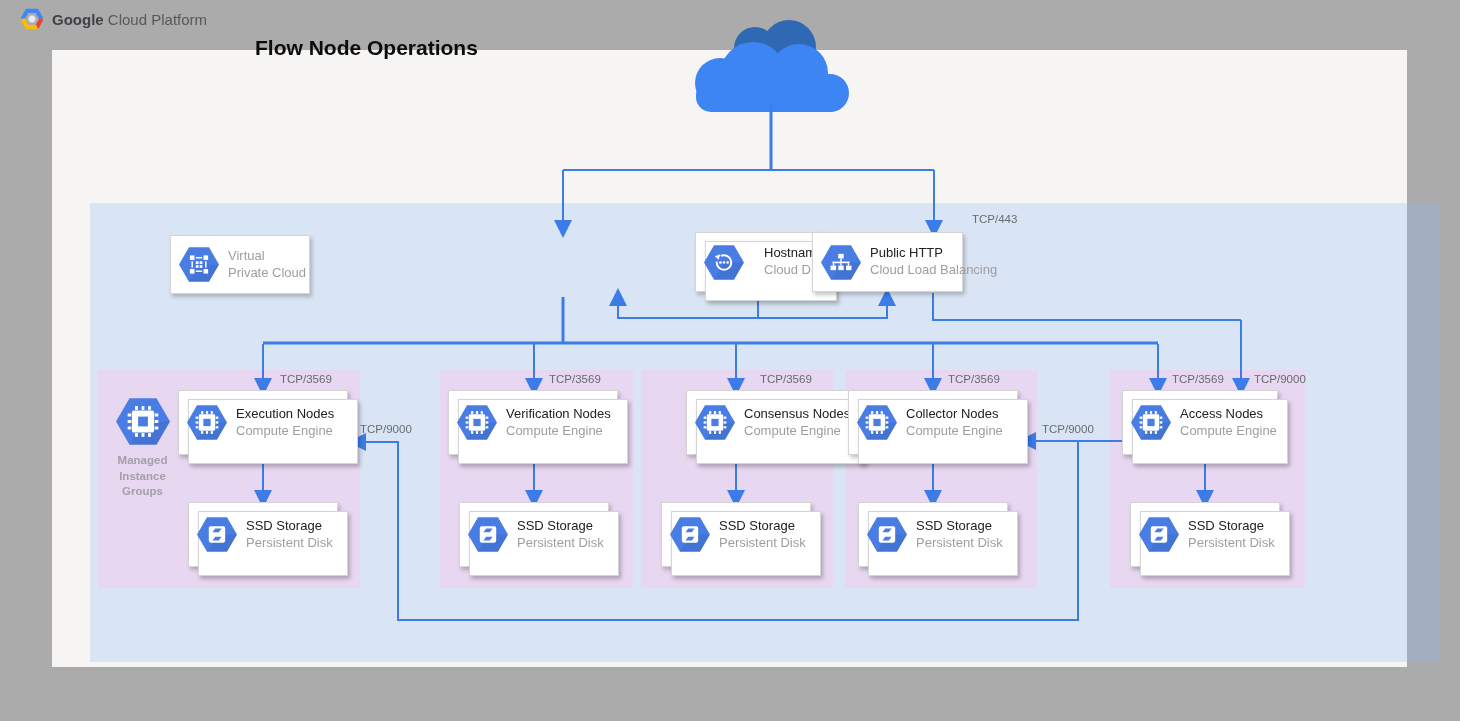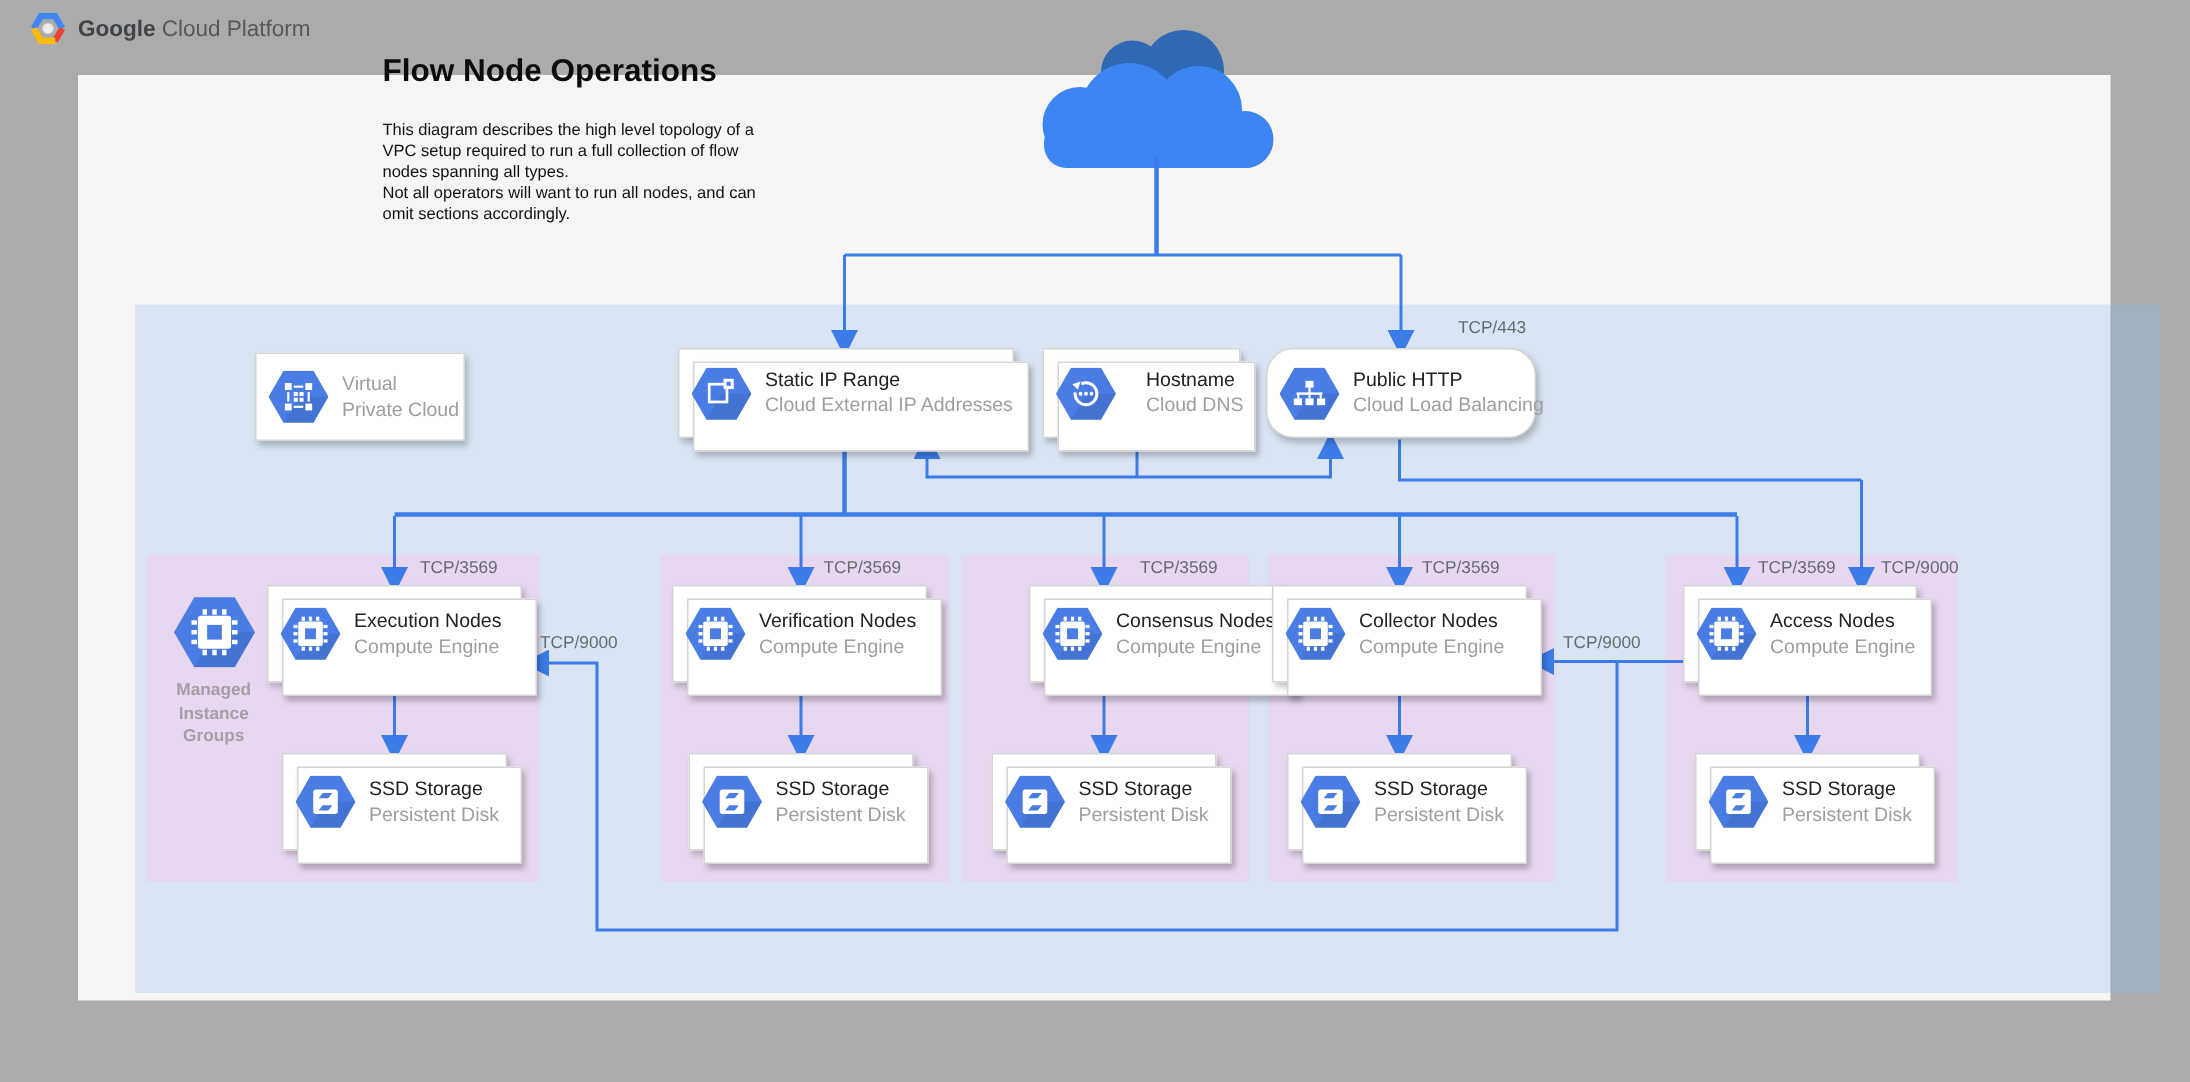--- a/index.html
+++ b/index.html
@@ -147,25 +147,20 @@
 
   <svg class="logo" width="24" height="24" viewBox="0 0 24 24">
     <path d="M2.5,12 L7.2,3.8 L16.8,3.8 L21.5,12" fill="none" stroke="#4285f4" stroke-width="4.2"></path>
     <path d="M21.5,12 L16.8,20.2" fill="none" stroke="#ea4335" stroke-width="4.2"></path>
     <path d="M16.8,20.2 L7.2,20.2 L2.5,12" fill="none" stroke="#fbbc05" stroke-width="4.2"></path>
     <circle cx="12" cy="12" r="3.6" fill="#ececec" stroke="#c9c9c9" stroke-width="0.8"></circle>
   </svg>
   <div class="brand"><b>Google</b> <span>Cloud Platform</span></div>
 
   <div class="page-title">Flow Node Operations</div>
-  <div class="desc">This diagram describes the high level topology of a
-VPC setup required to run a full collection of flow
-nodes spanning all types.
-Not all operators will want to run all nodes, and can
-omit sections accordingly.</div>
 
   <svg class="cloud" width="180" height="92" viewBox="0 0 180 92">
     <circle cx="72" cy="28" r="21" fill="#2f69b3"></circle>
     <circle cx="106" cy="27" r="27" fill="#2f69b3"></circle>
     <circle cx="70" cy="55" r="33" fill="#3d85f2"></circle>
     <circle cx="116" cy="53" r="29" fill="#3d85f2"></circle>
     <circle cx="37" cy="63" r="25" fill="#3d85f2"></circle>
     <circle cx="147" cy="73" r="19" fill="#3d85f2"></circle>
     <rect x="13" y="60" width="150" height="32" rx="15" fill="#3d85f2"></rect>
   </svg>
@@ -174,43 +169,33 @@
     <svg class="hex" width="40" height="35" viewBox="0 0 44 38">
         <use href="#sym-hex"></use>
         <use href="#g-vpc"></use>
       </svg>
     <div class="txt">
       <div class="s">Virtual</div>
       <div class="s">Private Cloud</div>
     </div>
   </div>
 
-  <div class="card stacked" style="left:452px;top:232px;width:224px;height:60px;">
-    <svg class="hex" width="40" height="35" viewBox="0 0 44 38">
-        <use href="#sym-hex"></use>
-        <use href="#g-ip"></use>
-      </svg>
-    <div class="txt">
-      <div class="t">Static IP Range</div>
-      <div class="s">Cloud External IP Addresses</div>
-    </div>
-  </div>
 
   <div class="card stacked" style="left:695px;top:232px;width:132px;height:60px;gap:20px;">
     <svg class="hex" width="40" height="35" viewBox="0 0 44 38">
         <use href="#sym-hex"></use>
         <use href="#g-dns"></use>
       </svg>
     <div class="txt">
       <div class="t">Hostname</div>
       <div class="s">Cloud DNS</div>
     </div>
   </div>
 
-  <div class="card" style="left:844px;top:232px;width:180px;height:60px;border-radius:18px;">
+  <div class="card" style="left:812px;top:232px;width:151px;height:60px;">
     <svg class="hex" width="40" height="35" viewBox="0 0 44 38">
         <use href="#sym-hex"></use>
         <use href="#g-lb"></use>
       </svg>
     <div class="txt">
       <div class="t">Public HTTP</div>
       <div class="s">Cloud Load Balancing</div>
     </div>
   </div>
 

